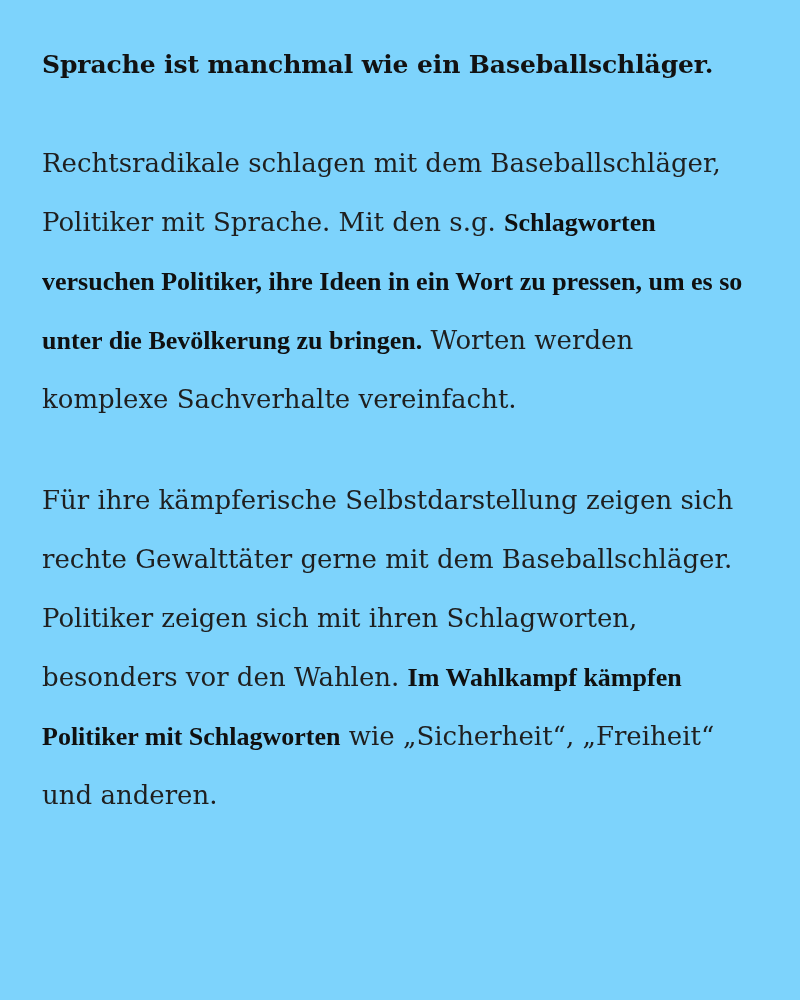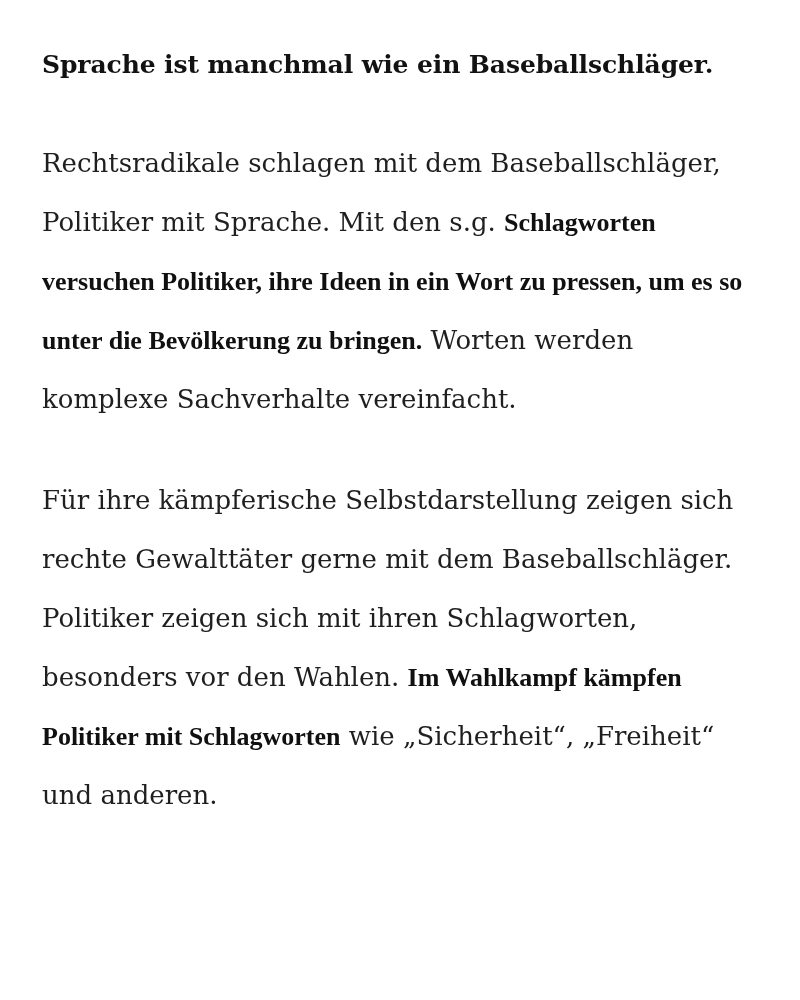--- a/index.html
+++ b/index.html
@@ -12,21 +12,21 @@
     background: #fdfbdd;
     font-family: "DejaVu Serif", serif;
     color: #1a1a1a;
     overflow: hidden;
   }
   .page {
     box-sizing: border-box;
     width: 800px;
     height: 1000px;
     padding: 48px 42px 0 42px;
-    background: #ffffff;
+    background: #7dd3fc;
   }
   .heading {
     font-family: "DejaVu Serif", serif;
     font-weight: bold;
     font-size: 25px;
     line-height: 1.35;
     letter-spacing: -0.1px;
     margin: 0 0 52px 0;
     color: #121212;
   }

